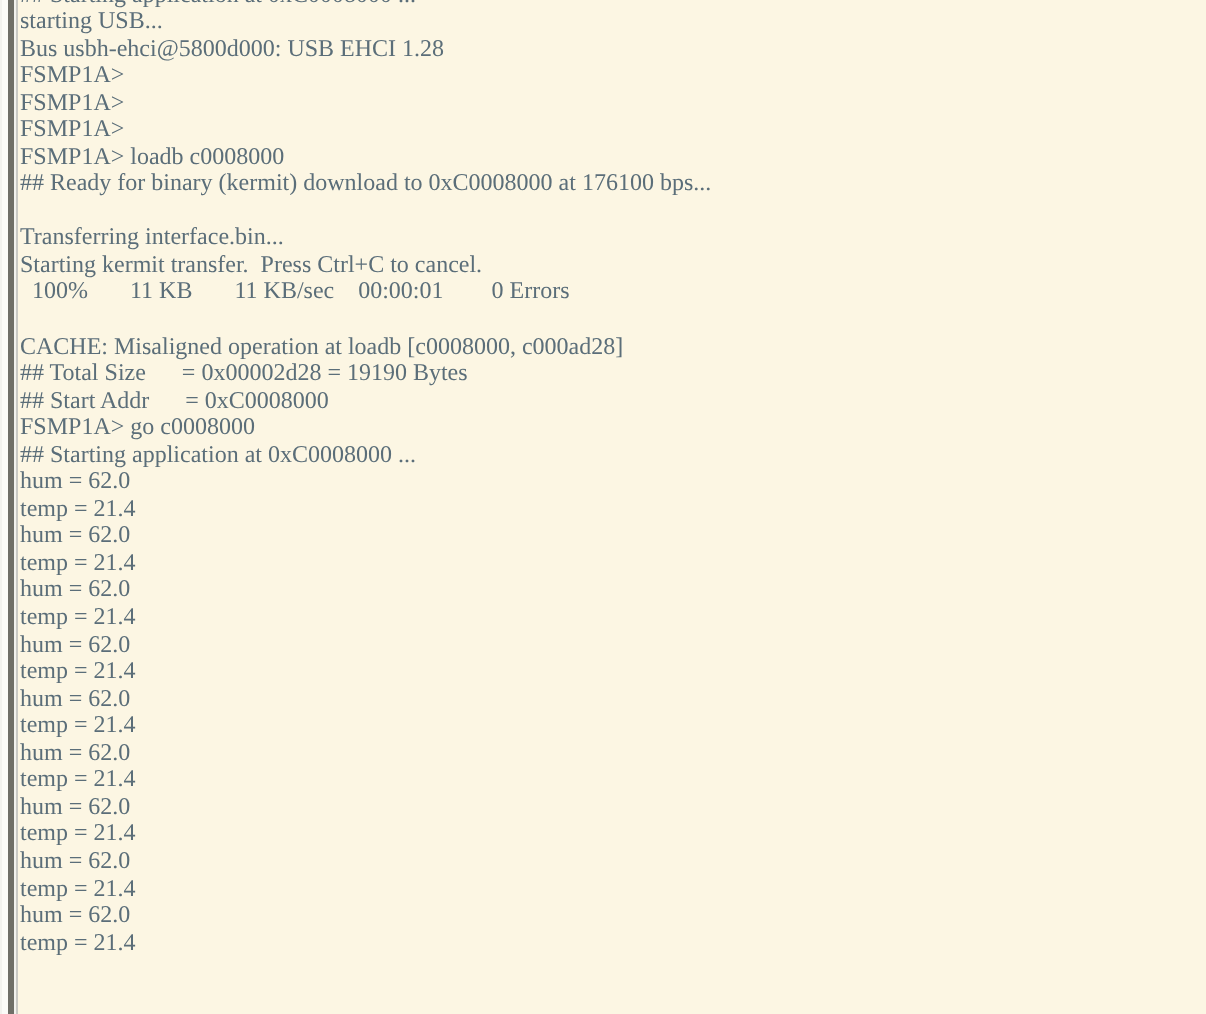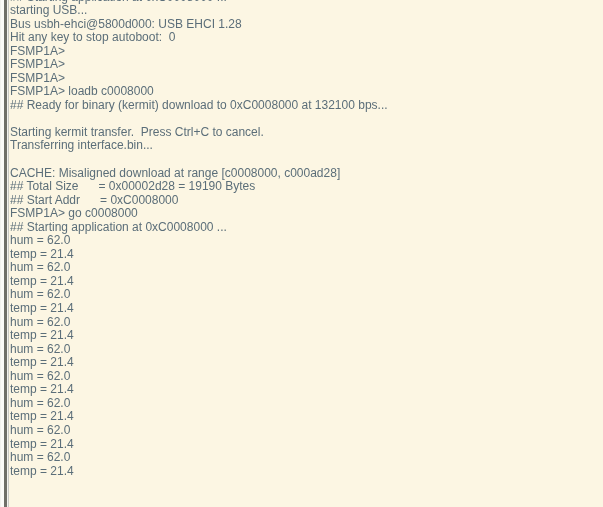--- a/index.html
+++ b/index.html
@@ -58,21 +58,21 @@
     position: absolute;
     left: 10px;
     top: 0;
     right: 0;
     height: 507px;
     padding: 0;
     overflow: hidden;
   }
 
   .line {
-    font-family: Liberation Sans, sans-serif;
+    font-family: Liberation Serif, serif;
     font-size: 12px;
     line-height: 13.55px;
     height: 13.55px;
     color: #5b6e79;
     white-space: pre;
     letter-spacing: 0px;
     margin: 0;
     padding: 0;
   }
 
@@ -104,31 +104,31 @@
     <div id="scrollbar-track"></div>
     <div id="scrollbar-thumb"></div>
   </div>
 
   <div id="screen">
     <div class="line" id="line-clipped">## Starting application at 0xC0008000 ...</div>
 
     <div id="lines">
         <div class="line">starting USB...</div>
         <div class="line">Bus usbh-ehci@5800d000: USB EHCI 1.28</div>
-        <div class="line">Hit any key to stop autoboot:  0</div>
         <div class="line">FSMP1A&gt;</div>
         <div class="line">FSMP1A&gt;</div>
         <div class="line">FSMP1A&gt;</div>
         <div class="line">FSMP1A&gt; loadb c0008000</div>
-        <div class="line">## Ready for binary (kermit) download to 0xC0008000 at 132100 bps...</div>
+        <div class="line">## Ready for binary (kermit) download to 0xC0008000 at 176100 bps...</div>
         <div class="line blank"></div>
+        <div class="line">Transferring interface.bin...</div>
         <div class="line">Starting kermit transfer.  Press Ctrl+C to cancel.</div>
-        <div class="line">Transferring interface.bin...</div>
+        <div class="line">  100%       11 KB       11 KB/sec    00:00:01        0 Errors</div>
         <div class="line blank"></div>
-        <div class="line">CACHE: Misaligned download at range [c0008000, c000ad28]</div>
+        <div class="line">CACHE: Misaligned operation at loadb [c0008000, c000ad28]</div>
         <div class="line">## Total Size      = 0x00002d28 = 19190 Bytes</div>
         <div class="line">## Start Addr      = 0xC0008000</div>
         <div class="line">FSMP1A&gt; go c0008000</div>
         <div class="line">## Starting application at 0xC0008000 ...</div>
         <div class="line">hum = 62.0</div>
         <div class="line">temp = 21.4</div>
         <div class="line">hum = 62.0</div>
         <div class="line">temp = 21.4</div>
         <div class="line">hum = 62.0</div>
         <div class="line">temp = 21.4</div>

